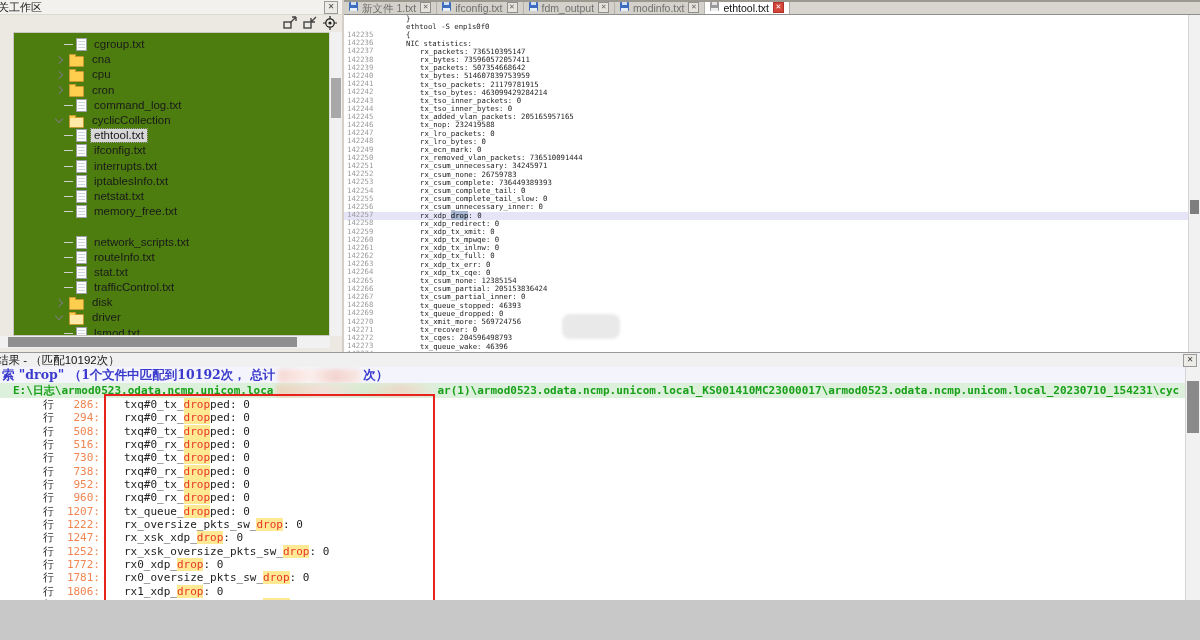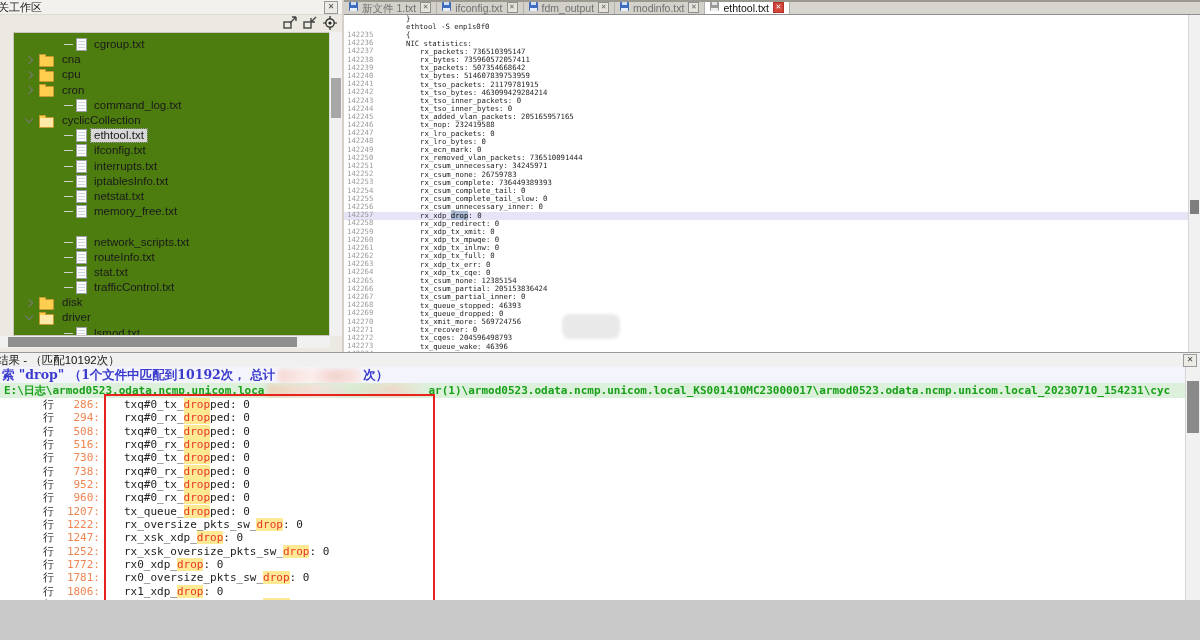--- a/index.html
+++ b/index.html
@@ -9,21 +9,21 @@
   #tree-panel{position:absolute;left:0;top:0;width:342px;height:352px;background:#ECE9E2;}
   #tree-title{position:absolute;left:0;top:0;right:0;height:14px;background:#F2F1EE;border-bottom:1px solid #DDDAD2;
               font-size:11px;color:#222;line-height:14px;padding-left:2px;text-indent:-4px;white-space:nowrap;overflow:hidden;}
   #tree-close{position:absolute;right:4px;top:1px;width:12px;height:11px;border:1px solid #9a9a9a;background:#EDEBE6;
               font-size:8px;line-height:10px;text-align:center;color:#444;}
   #tree-toolbar{position:absolute;left:0;top:15px;right:0;height:16px;}
   #tree-toolbar .tico{position:absolute;top:1px;width:15px;height:14px;}
   #tree-content{position:absolute;left:2px;top:32px;width:327px;height:304px;background:#4d7c0f;border:1px solid #C9C6BF;
                 overflow:hidden;padding-top:4px;box-sizing:border-box;margin-left:11px;}
   .titem{height:15.2px;display:flex;align-items:center;font-size:11.5px;color:#1a1a1a;white-space:nowrap;}
-  .titem.lvl1{padding-left:12px;}
+  .titem.lvl1{padding-left:42px;}
   .titem.lvl2{padding-left:50px;}
   .titem.spacer{height:15.2px;}
   .tlabel{padding:0 3px;line-height:13px;}
   .titem.sel .tlabel{background:#D8D8D8;outline:1px dotted #9a9a9a;}
   .chev{width:5px;height:5px;border-right:1.4px solid #7a7a7a;border-bottom:1.4px solid #7a7a7a;
         transform:rotate(-45deg);margin-right:7px;flex:none;}
   .chev.open{transform:rotate(45deg);margin-top:-3px;}
   .fold{width:13px;height:9px;background:#FFCE4F;border:1px solid #C89A32;border-radius:1px;position:relative;
         margin-right:5px;margin-top:3px;flex:none;}
   .fold::before{content:"";position:absolute;top:-3px;left:-1px;width:5px;height:2px;background:#FFCE4F;
@@ -75,21 +75,21 @@
                  font-size:8px;line-height:10px;text-align:center;color:#444;}
   #results-summary{position:absolute;left:0;top:15px;right:0;height:16px;background:#F4F4FC;
                    font-family:"DejaVu Serif",serif;font-weight:bold;font-size:12.5px;color:#3A3ACD;
                    line-height:16px;padding-left:2px;white-space:nowrap;overflow:hidden;}
   .inline-blur{display:inline-block;vertical-align:middle;height:14px;border-radius:2px;margin:0 3px;
                filter:blur(2px);}
   #summary-blur{width:82px;background:linear-gradient(90deg,#f6d9d4,#fbeeec 40%,#f3d4cf 70%,#f9e8e4);}
   #path-blur{width:158px;background:linear-gradient(90deg,#e8d6bd,#f2e0d8 30%,#d9ead2 55%,#ecd9c8 80%,#dfeeda);}
   #results-path{position:absolute;left:0;top:31px;right:14px;height:15px;background:#DCF0DC;
                 font-family:"DejaVu Sans Mono",monospace;font-weight:bold;font-size:11px;color:#18A018;
-                line-height:15px;padding-left:4px;white-space:nowrap;overflow:hidden;}
+                line-height:15px;padding-left:13px;white-space:nowrap;overflow:hidden;}
   #results-rows{position:absolute;left:0;top:46px;right:14px;bottom:0;overflow:hidden;background:#fff;}
   .rrow{height:13.35px;font-family:"DejaVu Sans Mono",monospace;font-size:11px;line-height:13.35px;
         white-space:nowrap;padding-left:43px;color:#222;}
   .hang{color:#333;font-size:11px;margin-right:6px;}
   .rnum{display:inline-block;width:40px;text-align:right;color:#F08552;margin-right:24px;}
   .rmatch{color:#E8362A;background:#FFE992;}
   #red-box{position:absolute;left:104px;top:42px;width:331px;height:240px;border:2.5px solid #E8231D;
            box-sizing:border-box;pointer-events:none;}
   #results-vscroll{position:absolute;right:0;top:15px;width:14px;bottom:0;background:#F1F1F1;border-left:1px solid #D5D5D5;}
   #results-vthumb{position:absolute;left:1px;top:14px;width:12px;height:52px;background:#8A8A8A;}

